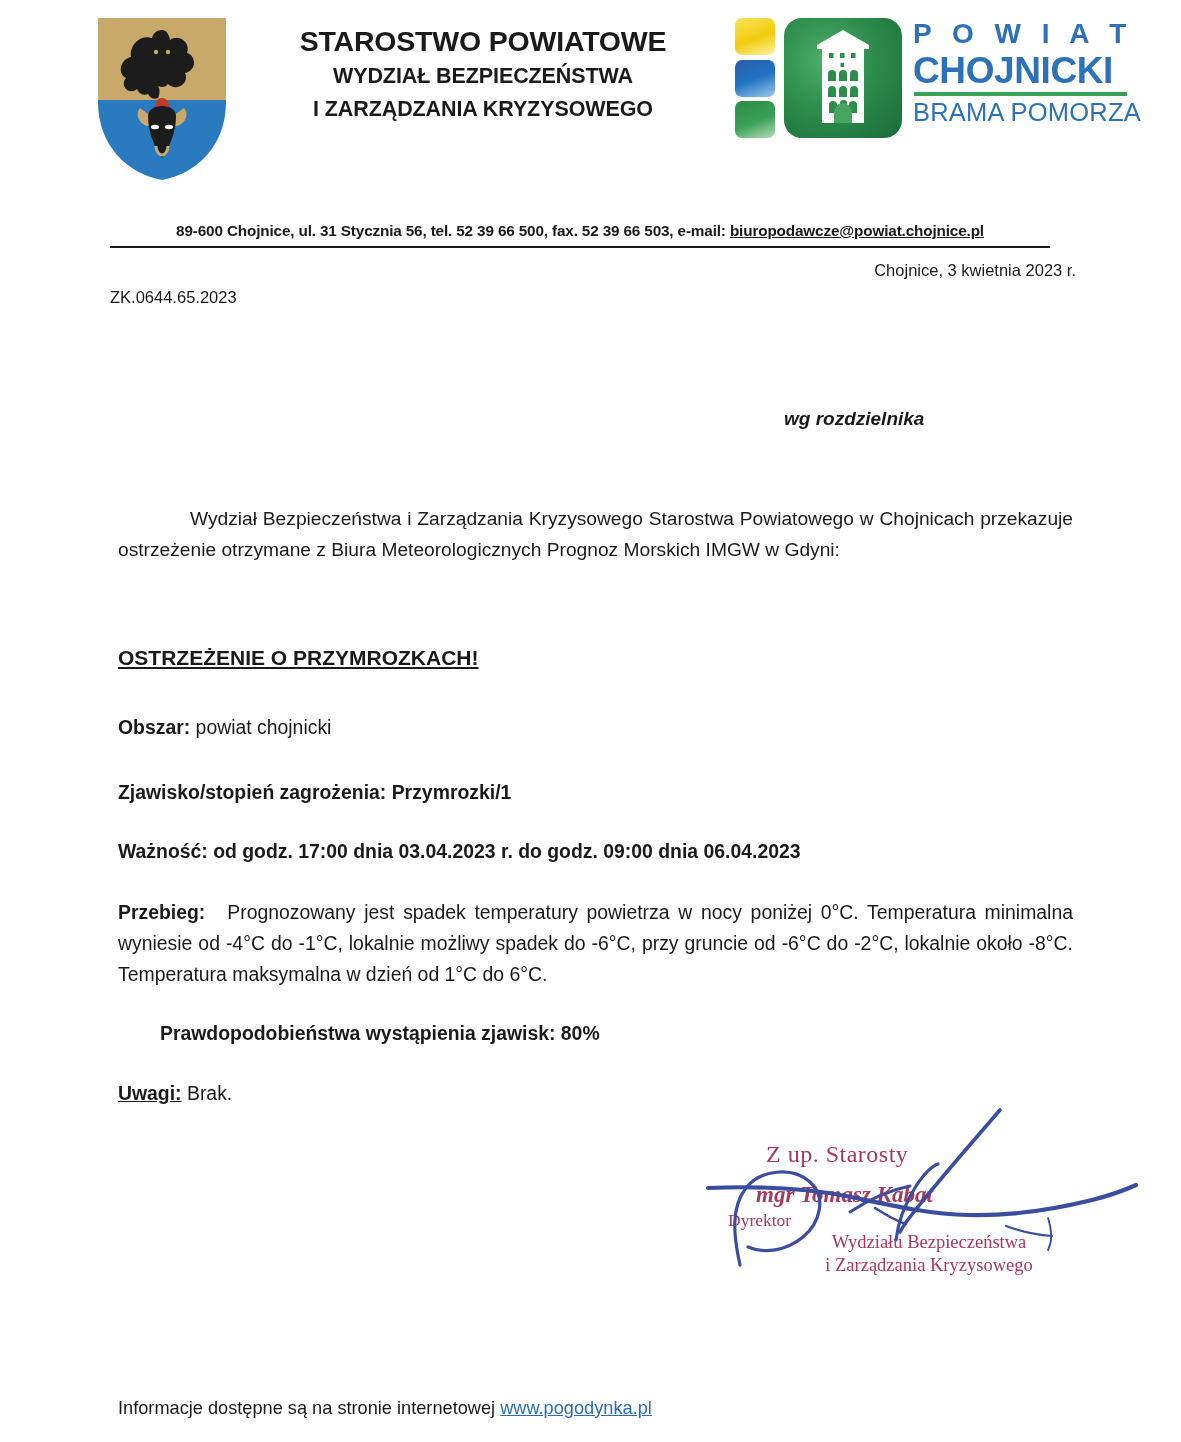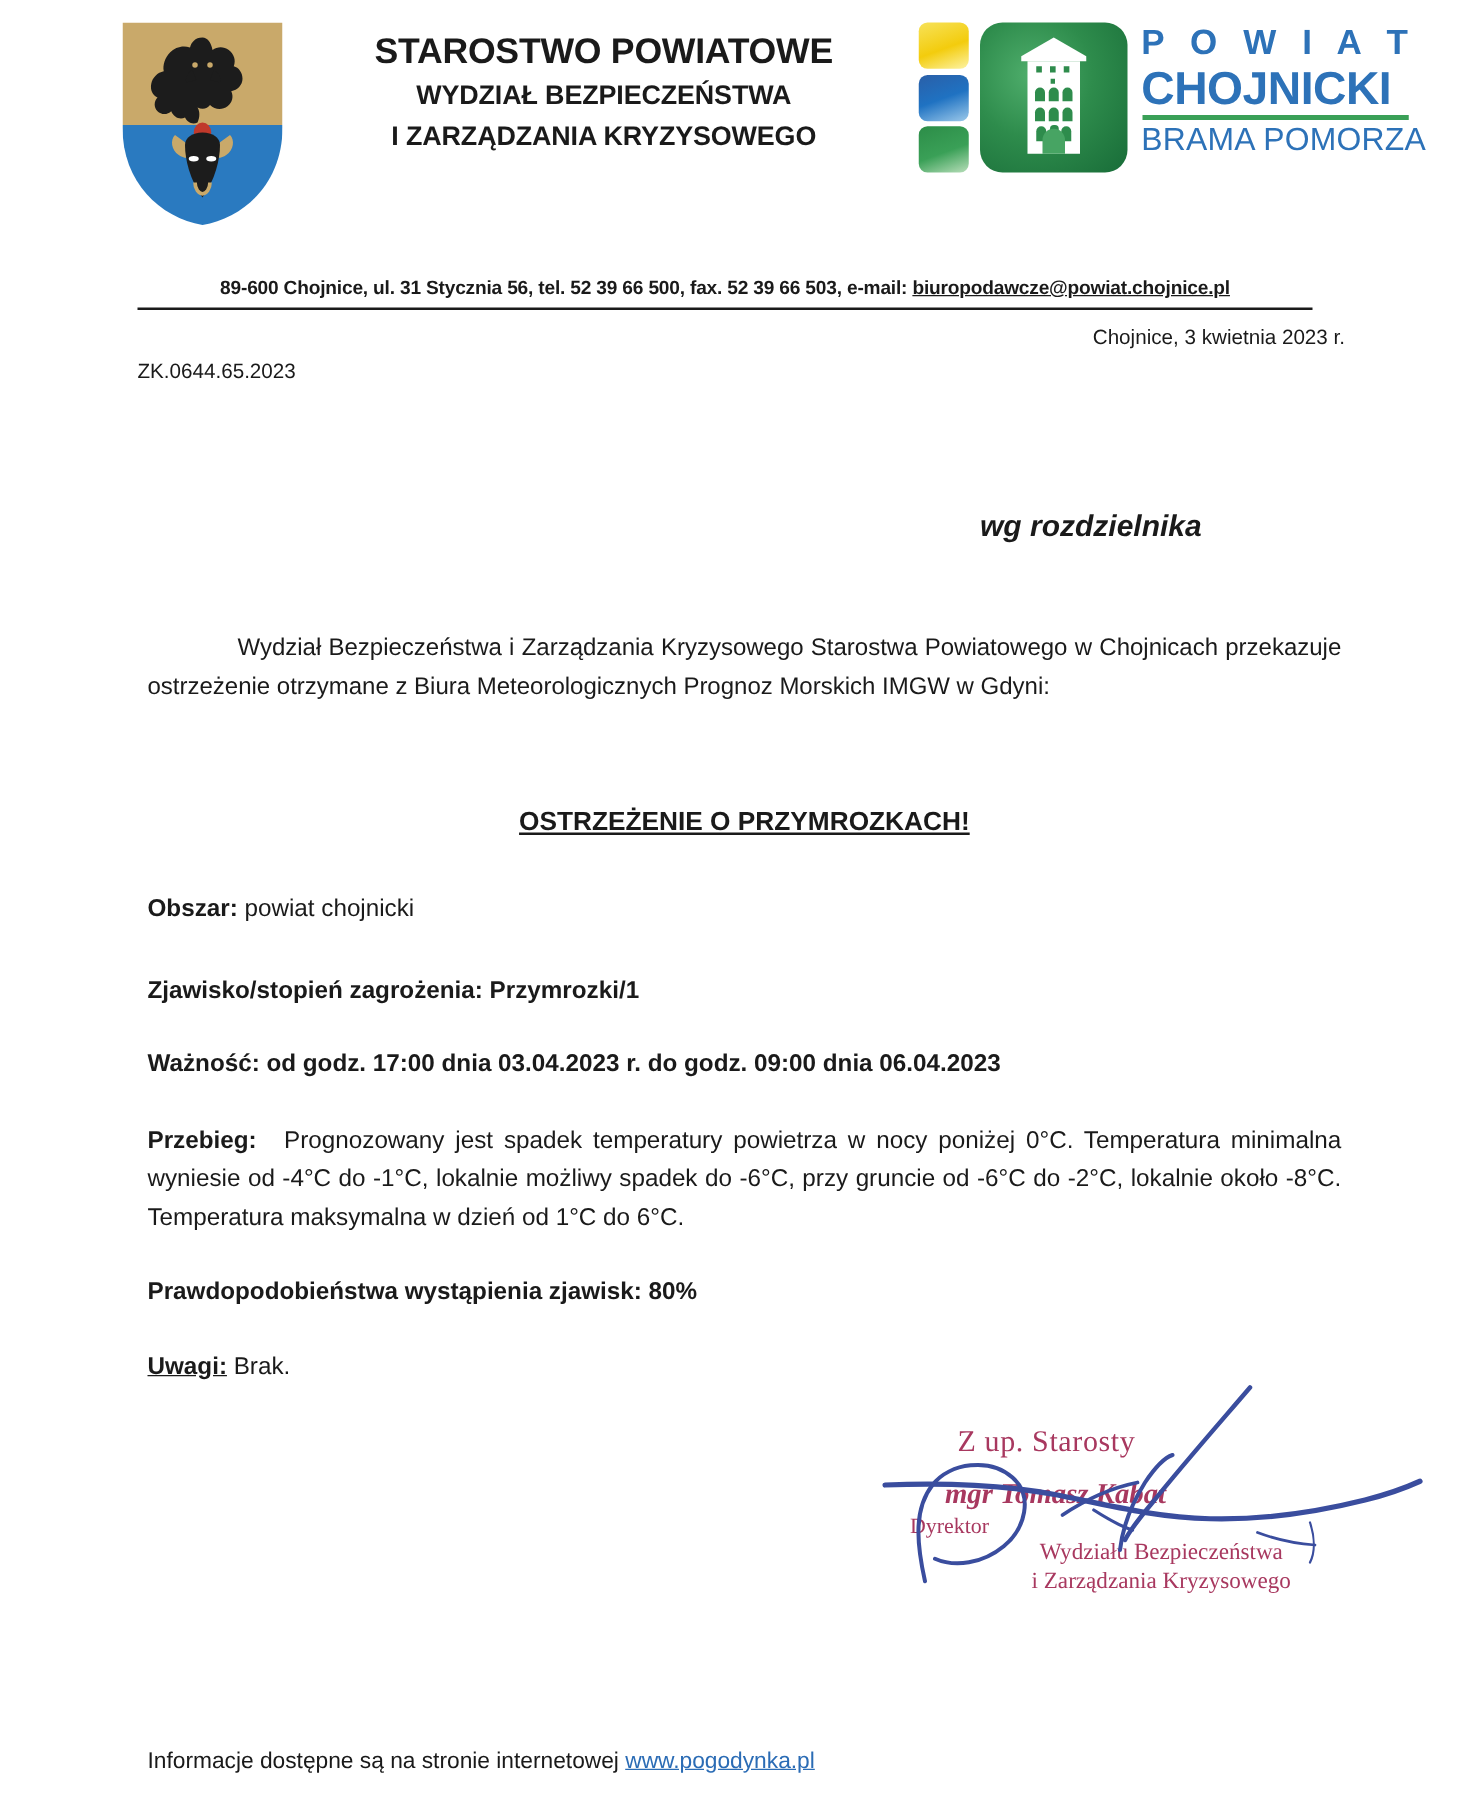--- a/index.html
+++ b/index.html
@@ -179,21 +179,21 @@
     font-size: 16.5px;
     color: #1a1a1a;
     white-space: nowrap;
   }
 
   
   .addressee {
     position: absolute;
     left: 784px;
     top: 408px;
-    font-size: 24px;
+    font-size: 19px;
     font-weight: bold;
     font-style: italic;
     color: #1a1a1a;
     white-space: nowrap;
   }
 
   
   .intro {
     position: absolute;
     left: 118px;
@@ -205,21 +205,20 @@
     text-align: justify;
     text-indent: 72px;
   }
 
   
   .warn-title {
     position: absolute;
     left: 118px;
     top: 646px;
     width: 955px;
-    text-align: center;
     font-size: 21px;
     font-weight: bold;
     color: #1a1a1a;
   }
   .warn-title span { text-decoration: underline; }
 
   
   .field {
     position: absolute;
     left: 118px;
@@ -229,21 +228,21 @@
     color: #1a1a1a;
   }
   .field b { font-weight: bold; }
   .field .u { text-decoration: underline; font-weight: bold; }
 
   .f-obszar     { top: 712px; }
   .f-zjawisko   { top: 777px; font-weight: bold; }
   .f-waznosc    { top: 836px; font-weight: bold; }
   .f-przebieg   { top: 897px; text-align: justify; }
   .f-przebieg .lead { font-weight: bold; margin-right: 22px; }
-  .f-prawd      { top: 1018px; font-weight: bold; }
+  .f-prawd      { top: 1018px; font-weight: bold; margin-left: 42px; }
   .f-uwagi      { top: 1078px; }
 
   
   .sig-area {
     position: absolute;
     left: 700px;
     top: 1090px;
     width: 450px;
     height: 210px;
   }

